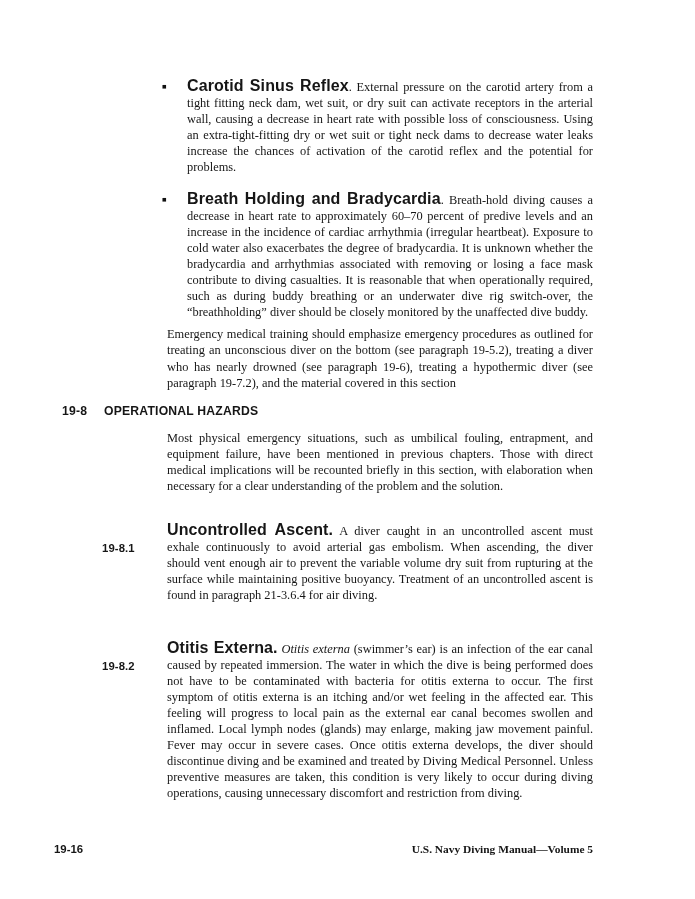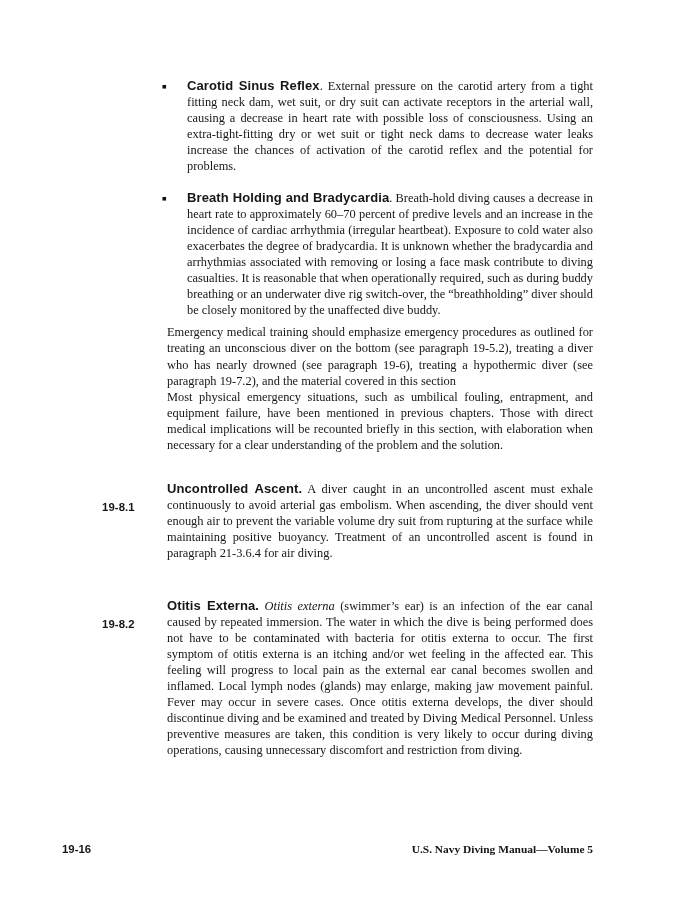--- a/index.html
+++ b/index.html
@@ -35,21 +35,21 @@
     font-size: 7.5px;
     line-height: 16.1px;
     padding-top: 1px;
     color: #111111;
   }
   .bullet-body { flex: 1; text-align: justify; }
 
   .runin {
     font-family: "Liberation Sans", sans-serif;
     font-weight: bold;
-    font-size: 13px;
+    font-size: 16px;
     letter-spacing: 0.1px;
   }
 
   .section-heading {
     display: flex;
     margin-left: -105px;
     font-family: "Liberation Sans", sans-serif;
     font-weight: bold;
     font-size: 12.2px;
     line-height: 15px;
@@ -70,21 +70,21 @@
   }
   .pnum.regular { font-weight: normal; }
 
   .footer-left, .footer-right {
     position: absolute;
     top: 843px;
     font-family: "Liberation Sans", sans-serif;
     font-weight: bold;
     font-size: 11.4px;
   }
-  .footer-left { left: 62px; }
+  .footer-left { left: 54px; }
   .footer-right { right: 102px; font-family: Liberation Serif, serif; }
 
   i { font-style: italic; }
 </style>
 </head>
 <body>
 
 <div class="content">
 
   <div class="bullet-item mb15">
@@ -92,20 +92,24 @@
     <span class="bullet-body"><span class="runin">Carotid Sinus Reflex</span><span>. External pressure on the carotid artery from a tight fitting neck dam, wet suit, or dry suit can activate receptors in the arterial wall, causing a decrease in heart rate with possible loss of consciousness. Using an extra-tight-fitting dry or wet suit or tight neck dams to decrease water leaks increase the chances of activation of the carotid reflex and the potential for problems.</span></span>
   </div>
 
   <div class="bullet-item mb6">
     <span class="bullet-glyph">■</span>
     <span class="bullet-body"><span class="runin">Breath Holding and Bradycardia</span><span>. Breath-hold diving causes a decrease in heart rate to approximately 60–70 percent of predive levels and an increase in the incidence of cardiac arrhythmia (irregular heartbeat). Exposure to cold water also exacerbates the degree of bradycardia. It is unknown whether the bradycardia and arrhythmias associated with removing or losing a face mask contribute to diving casualties. It is reasonable that when operationally required, such as during buddy breathing or an underwater dive rig switch-over, the “breathholding” diver should be closely monitored by the unaffected dive buddy.</span></span>
   </div>
 
   <div class="para">Emergency medical training should emphasize emergency procedures as outlined for treating an unconscious diver on the bottom (see paragraph 19-5.2), treating a diver who has nearly drowned (see paragraph 19-6), treating a hypothermic diver (see paragraph 19-7.2), and the material covered in this section</div>
 
+  <div class="section-heading">
+    <span class="num">19-8</span>
+    <span>OPERATIONAL HAZARDS</span>
+  </div>
 
   <div class="para mb13">Most physical emergency situations, such as umbilical fouling, entrapment, and equipment failure, have been mentioned in previous chapters. Those with direct medical implications will be recounted briefly in this section, with elaboration when necessary for a clear understanding of the problem and the solution.</div>
 
   <div class="subsection mb7">
     <span class="pnum">19-8.1</span>
     <span class="runin">Uncontrolled Ascent.</span><span> A diver caught in an uncontrolled ascent must exhale continuously to avoid arterial gas embolism. When ascending, the diver should vent enough air to prevent the variable volume dry suit from rupturing at the surface while maintaining positive buoyancy. Treatment of an uncontrolled ascent is found in paragraph 21-3.6.4 for air diving.</span>
   </div>
 
   <div class="subsection mb9">
     <span class="pnum">19-8.2</span>

